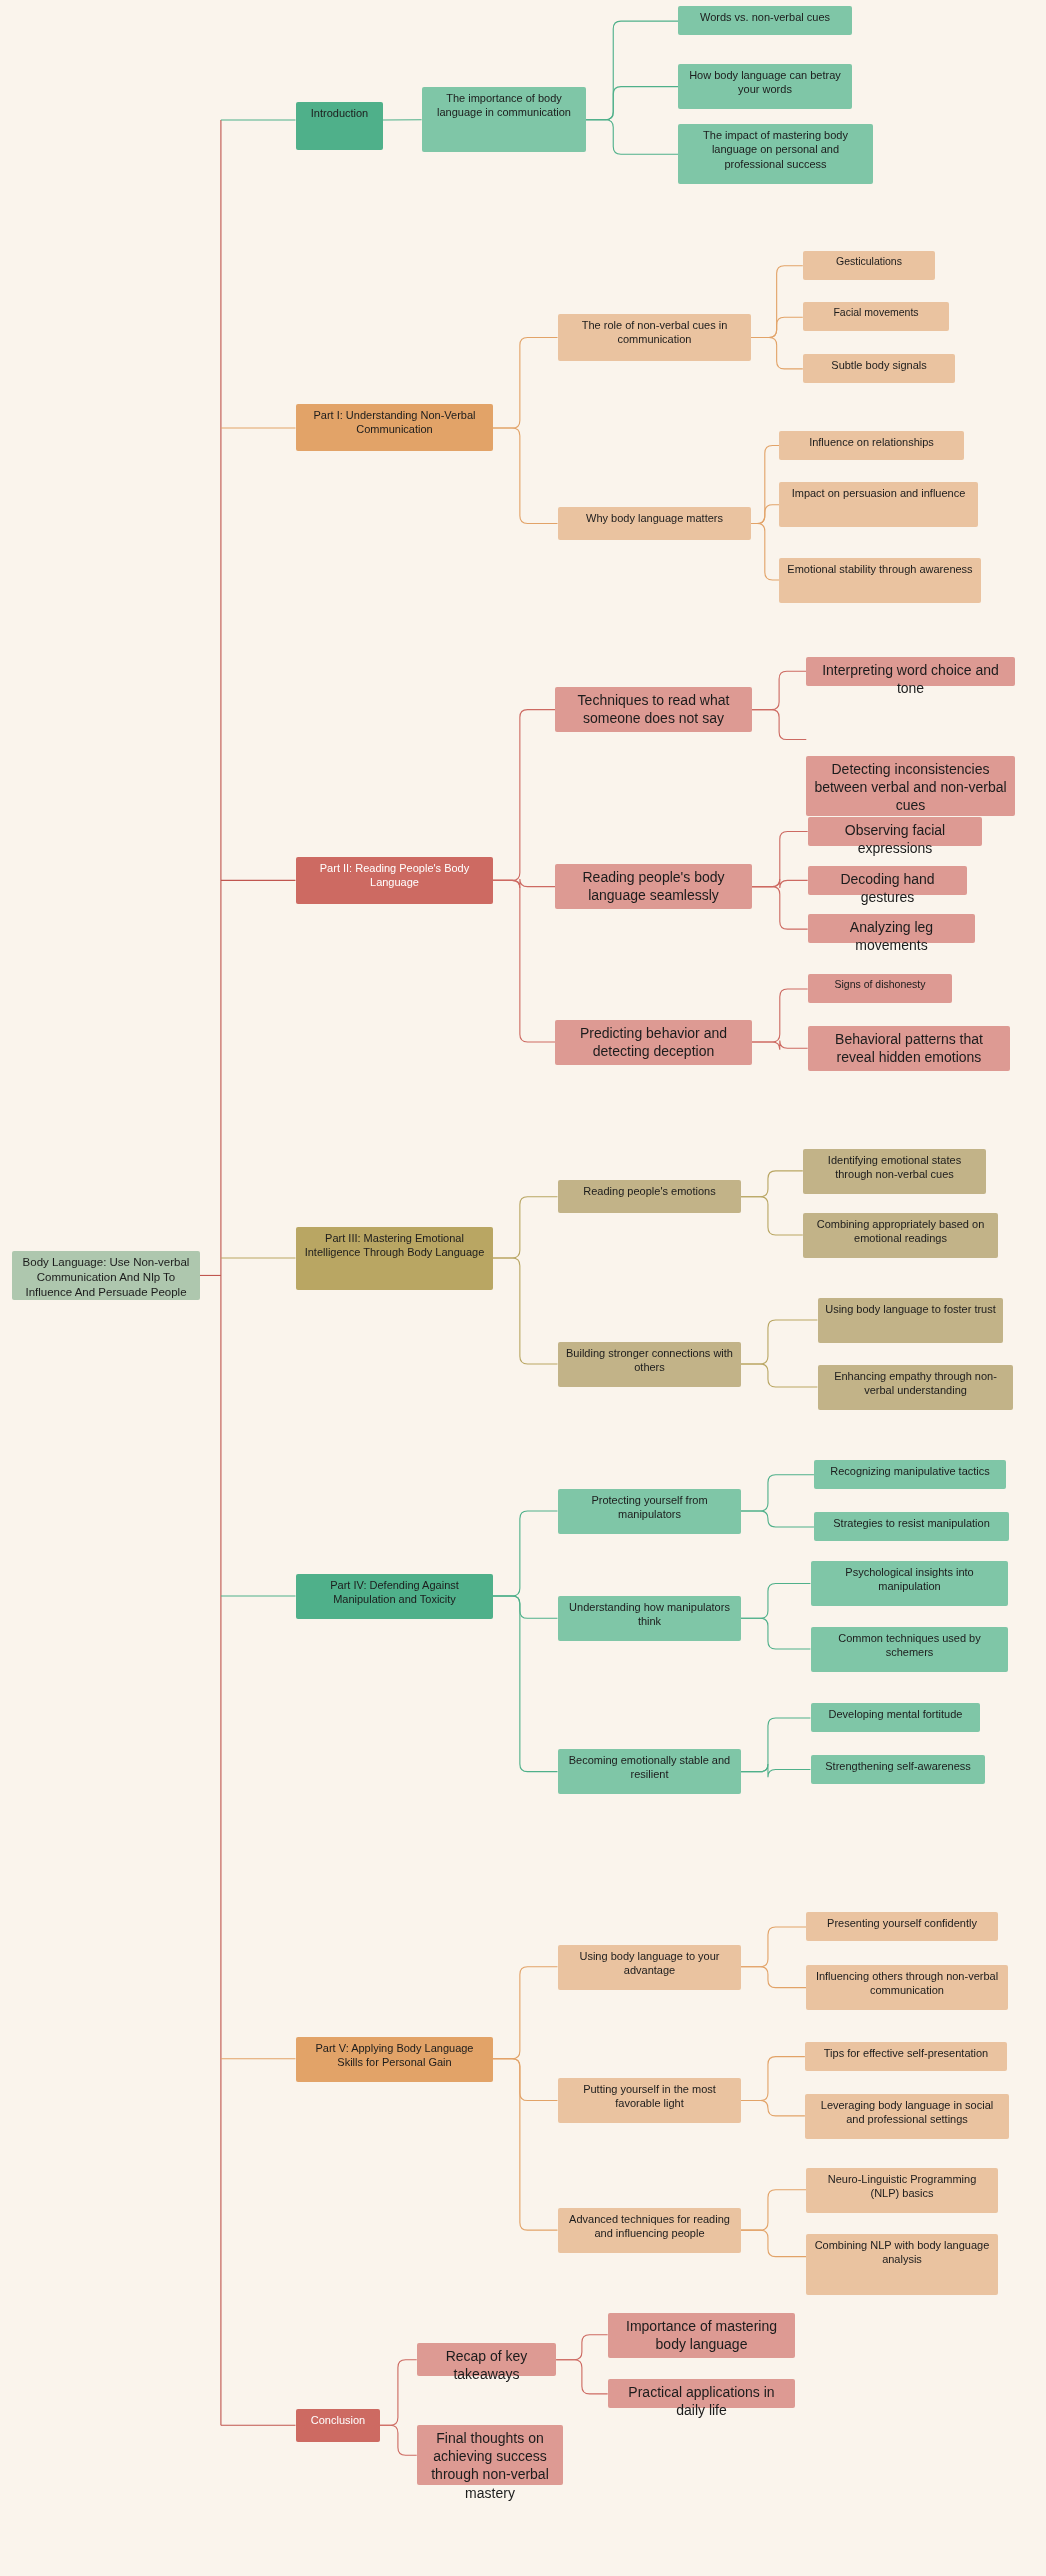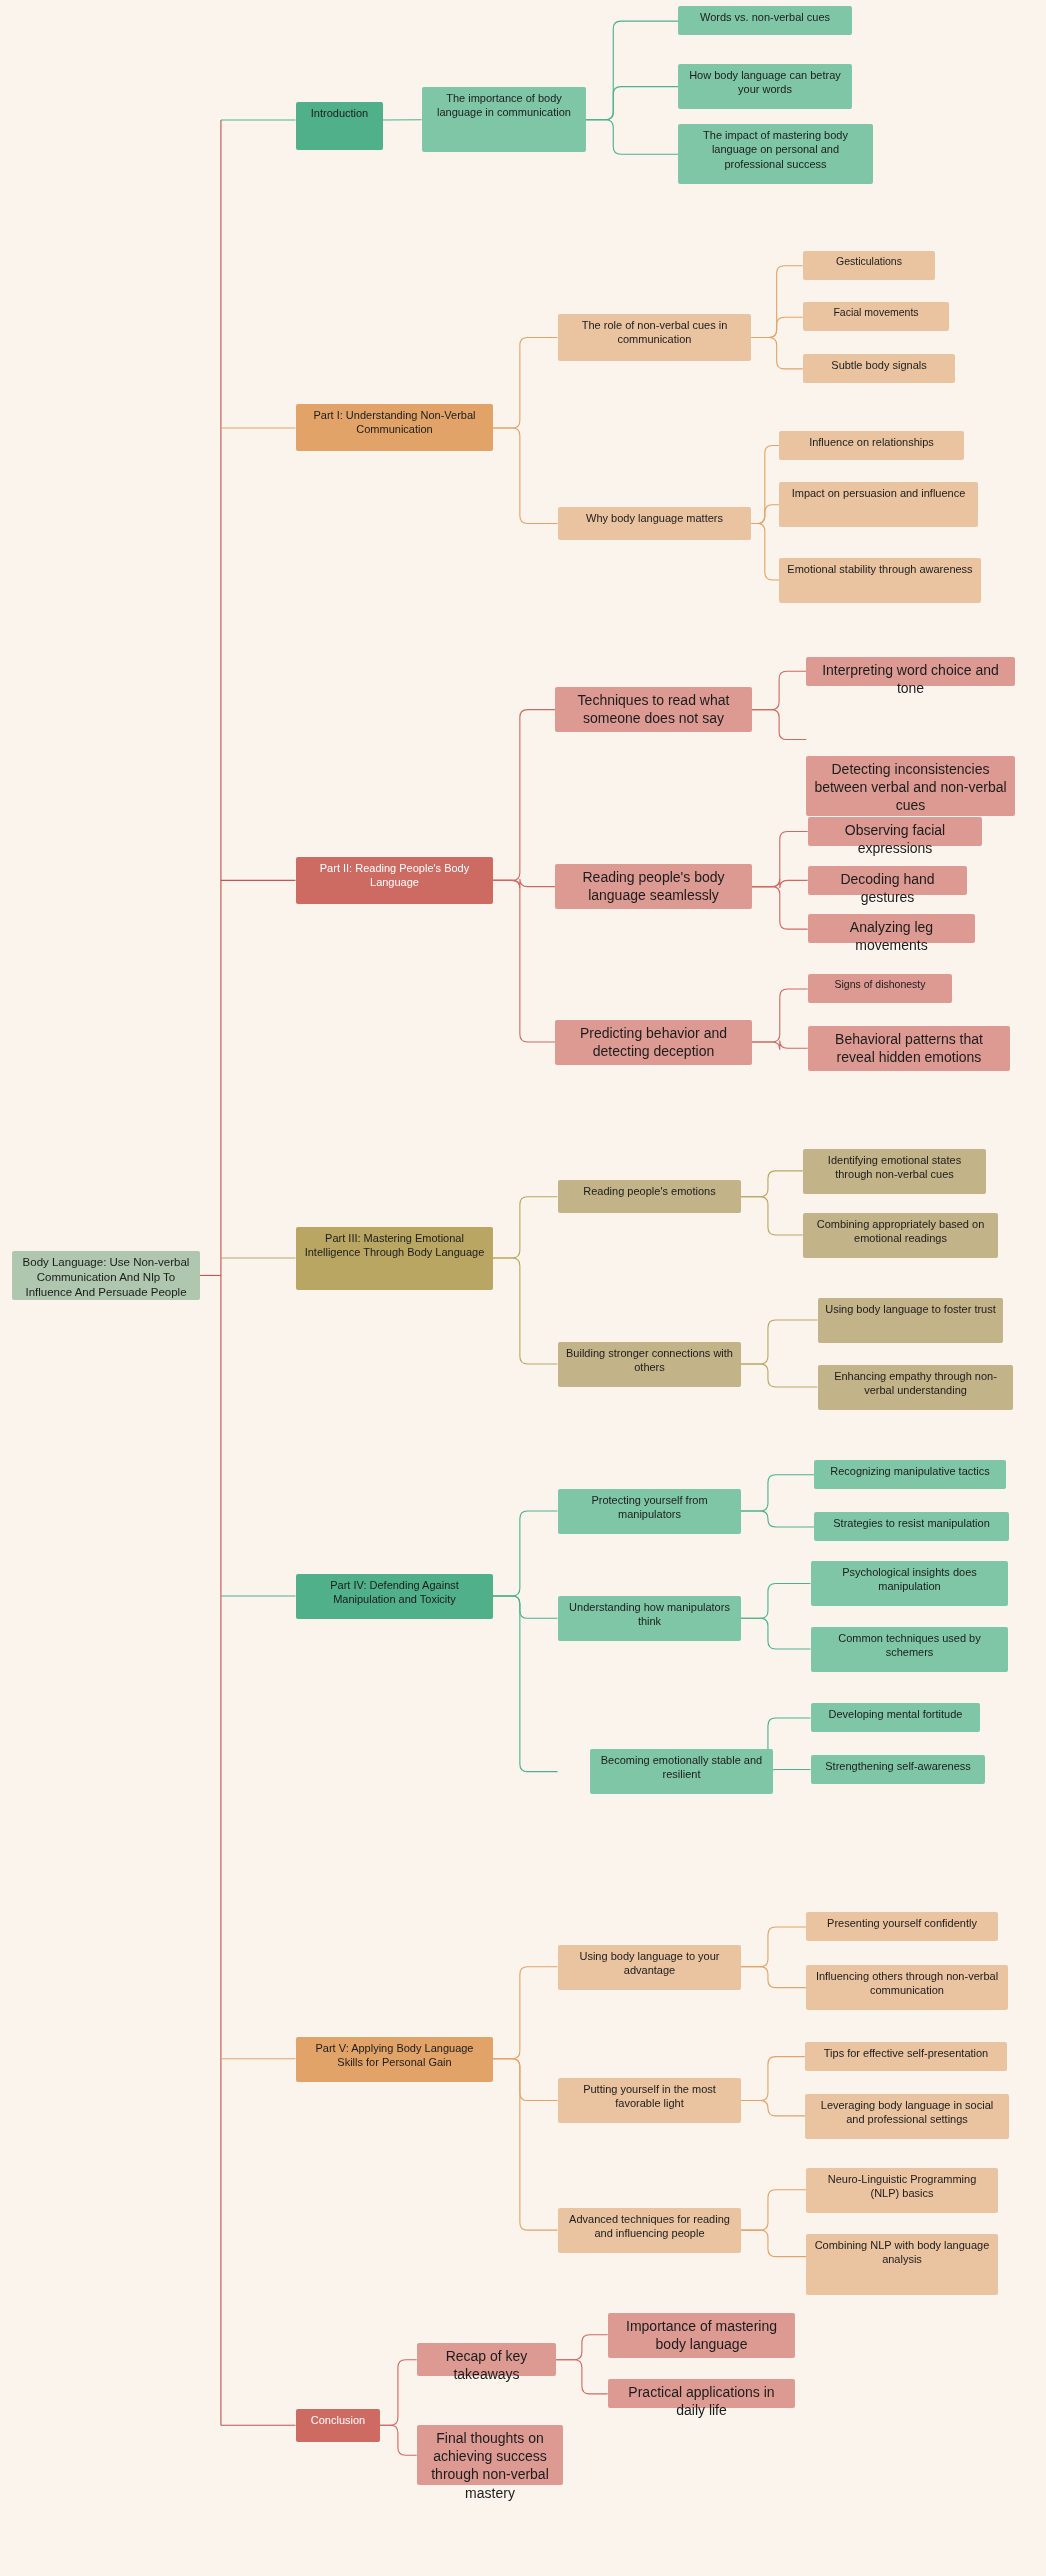--- a/index.html
+++ b/index.html
@@ -220,26 +220,26 @@
     <div class="node l2-green" style="left: 814px; top: 1460px; width: 192px; height: 29px;">
       <span>Recognizing manipulative tactics</span>
     </div>
     <div class="node l2-green" style="left: 814px; top: 1512px; width: 195px; height: 29px;">
       <span>Strategies to resist manipulation</span>
     </div>
     <div class="node l2-green" style="left: 558px; top: 1596px; width: 183px; height: 45px;">
       <span>Understanding how manipulators think</span>
     </div>
     <div class="node l2-green" style="left: 811px; top: 1561px; width: 197px; height: 45px;">
-      <span>Psychological insights does manipulation</span>
+      <span>Psychological insights into manipulation</span>
     </div>
     <div class="node l2-green" style="left: 811px; top: 1627px; width: 197px; height: 45px;">
       <span>Common techniques used by schemers</span>
     </div>
-    <div class="node l2-green" style="left: 558px; top: 1749px; width: 183px; height: 45px; margin-left: 32px;">
+    <div class="node l2-green" style="left: 558px; top: 1749px; width: 183px; height: 45px;">
       <span>Becoming emotionally stable and resilient</span>
     </div>
     <div class="node l2-green" style="left: 811px; top: 1703px; width: 169px; height: 29px;">
       <span>Developing mental fortitude</span>
     </div>
     <div class="node l2-green" style="left: 811px; top: 1755px; width: 174px; height: 29px;">
       <span>Strengthening self-awareness</span>
     </div>
     <div class="node l1-orange" style="left: 296px; top: 2037px; width: 197px; height: 45px;">
       <span>Part V: Applying Body Language Skills for Personal Gain</span>

